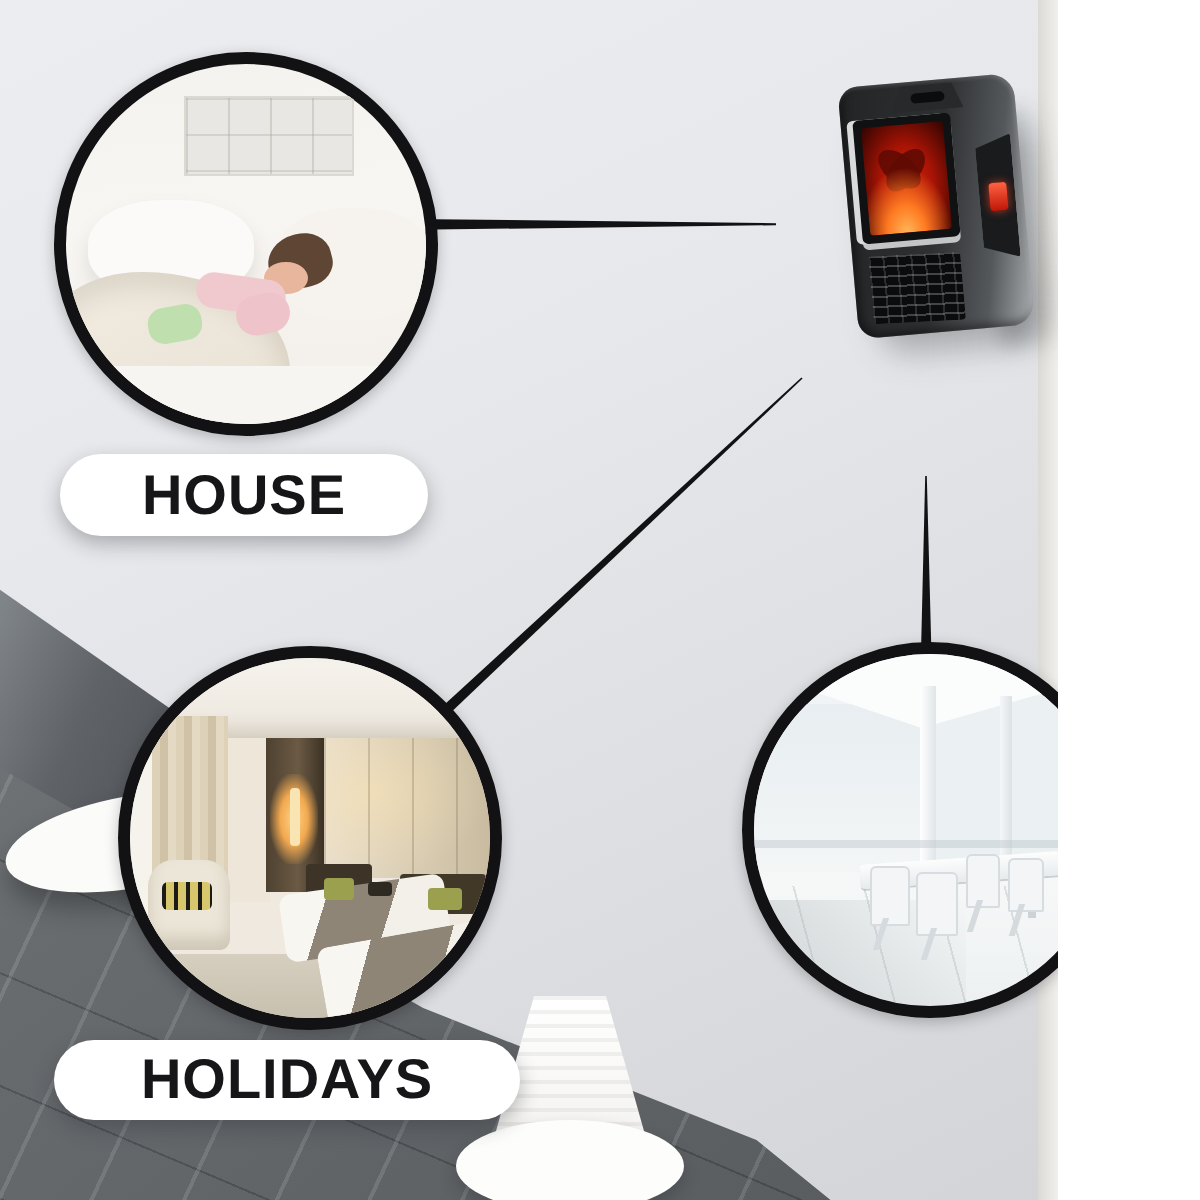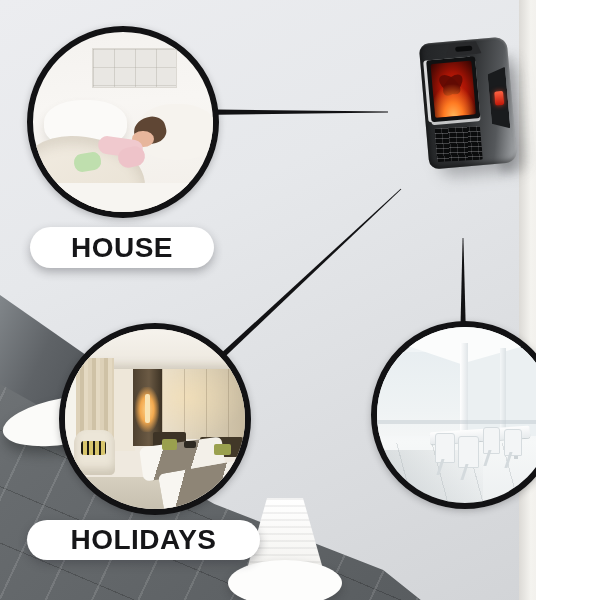--- a/index.html
+++ b/index.html
@@ -1,17 +1,17 @@
 <!DOCTYPE html>
 <html><head>
 <meta charset="utf-8">
 <style>
   html,body{margin:0;padding:0;background:#ffffff;}
-  .scene{position:relative;width:536px;height:600px;overflow:hidden;
-         font-family:"Liberation Sans",sans-serif;}
+  .scene{position:relative;width:492px;height:600px;overflow:hidden;
+         font-family:"Liberation Sans",sans-serif;padding-left:37px;}
   .abs{position:absolute;}
 
   
   .bg-wall{inset:0;background:linear-gradient(155deg,#ecedf0 0%,#e6e8eb 35%,#dddfe2 65%,#d2d4d7 100%);}
   .bg-desk{left:0;top:292px;width:92px;height:146px;
            background:linear-gradient(115deg,#82878b 0%,#5f6367 45%,#4d5155 100%);
            clip-path:polygon(0 2%,100% 46%,34% 100%,0 86%);}
   .bg-floor-left{inset:0;
            clip-path:polygon(0 64%,40% 84%,71.5% 95%,78.5% 100%,0 100%);
            background-image:

